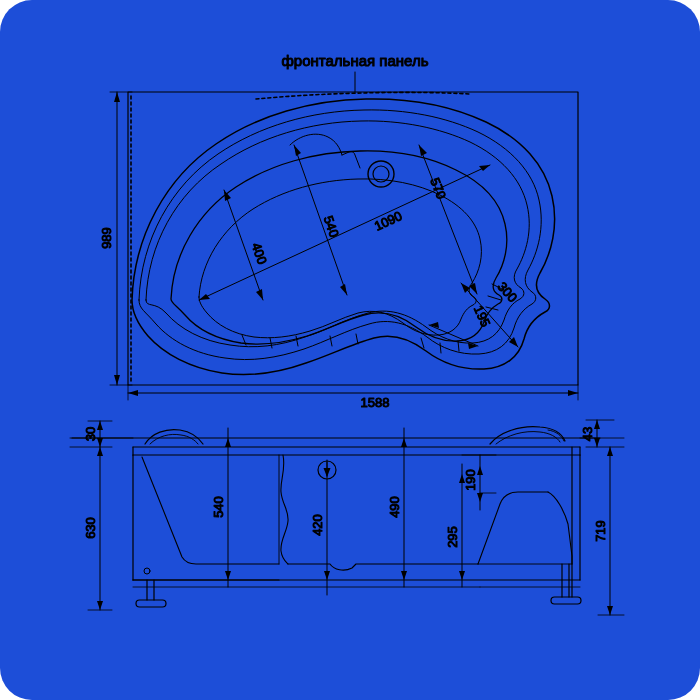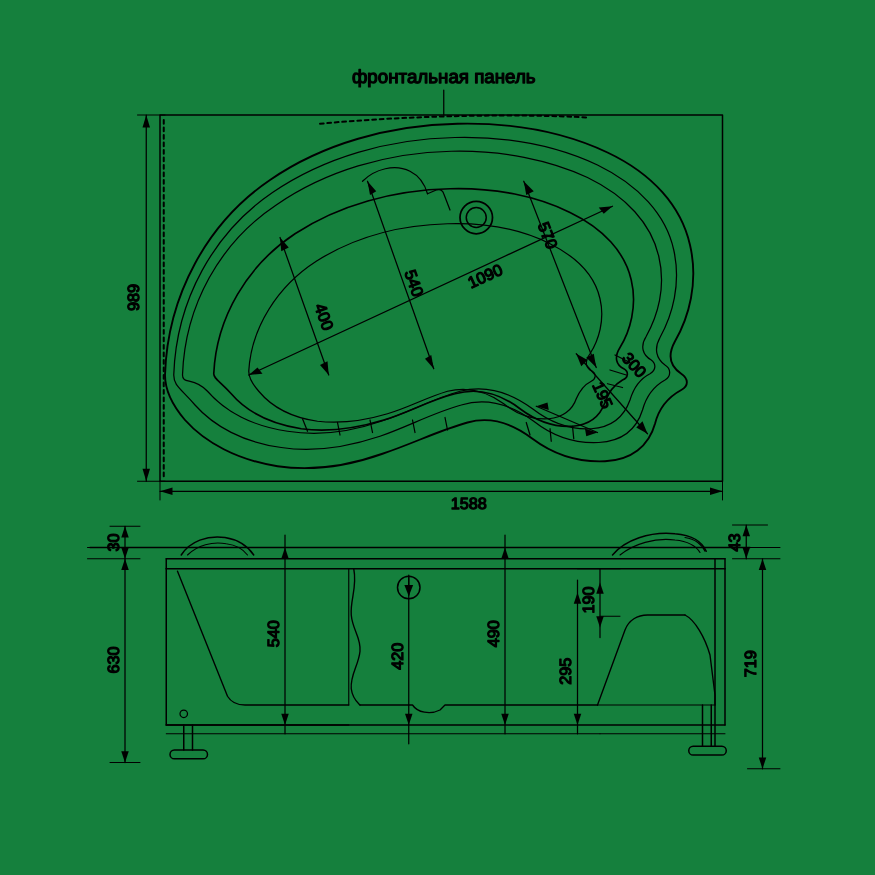--- a/index.html
+++ b/index.html
@@ -1,18 +1,18 @@
 <!DOCTYPE html>
 <html><head>
 <meta charset="utf-8">
 <style>
   html,body{margin:0;padding:0;background:#ffffff;}
   body{width:700px;height:700px;overflow:hidden;
        font-family:"Liberation Sans","DejaVu Sans",sans-serif;color:#000;}
-  #sheet{position:relative;width:700px;height:700px;background:#15803d;}
+  #sheet{position:relative;width:700px;height:700px;background:#1d4ed8;border-radius:32px;}
   svg{display:block;}
   .dimtext{font-family:"Liberation Sans","DejaVu Sans",sans-serif;font-size:13px;fill:#000;}
   .title{font-family:"Liberation Sans","DejaVu Sans",sans-serif;font-size:15px;fill:#000;}
 </style>
 </head>
 <body>
 
 <div id="sheet">
 <svg width="700" height="700" viewBox="0 0 700 700">
 

